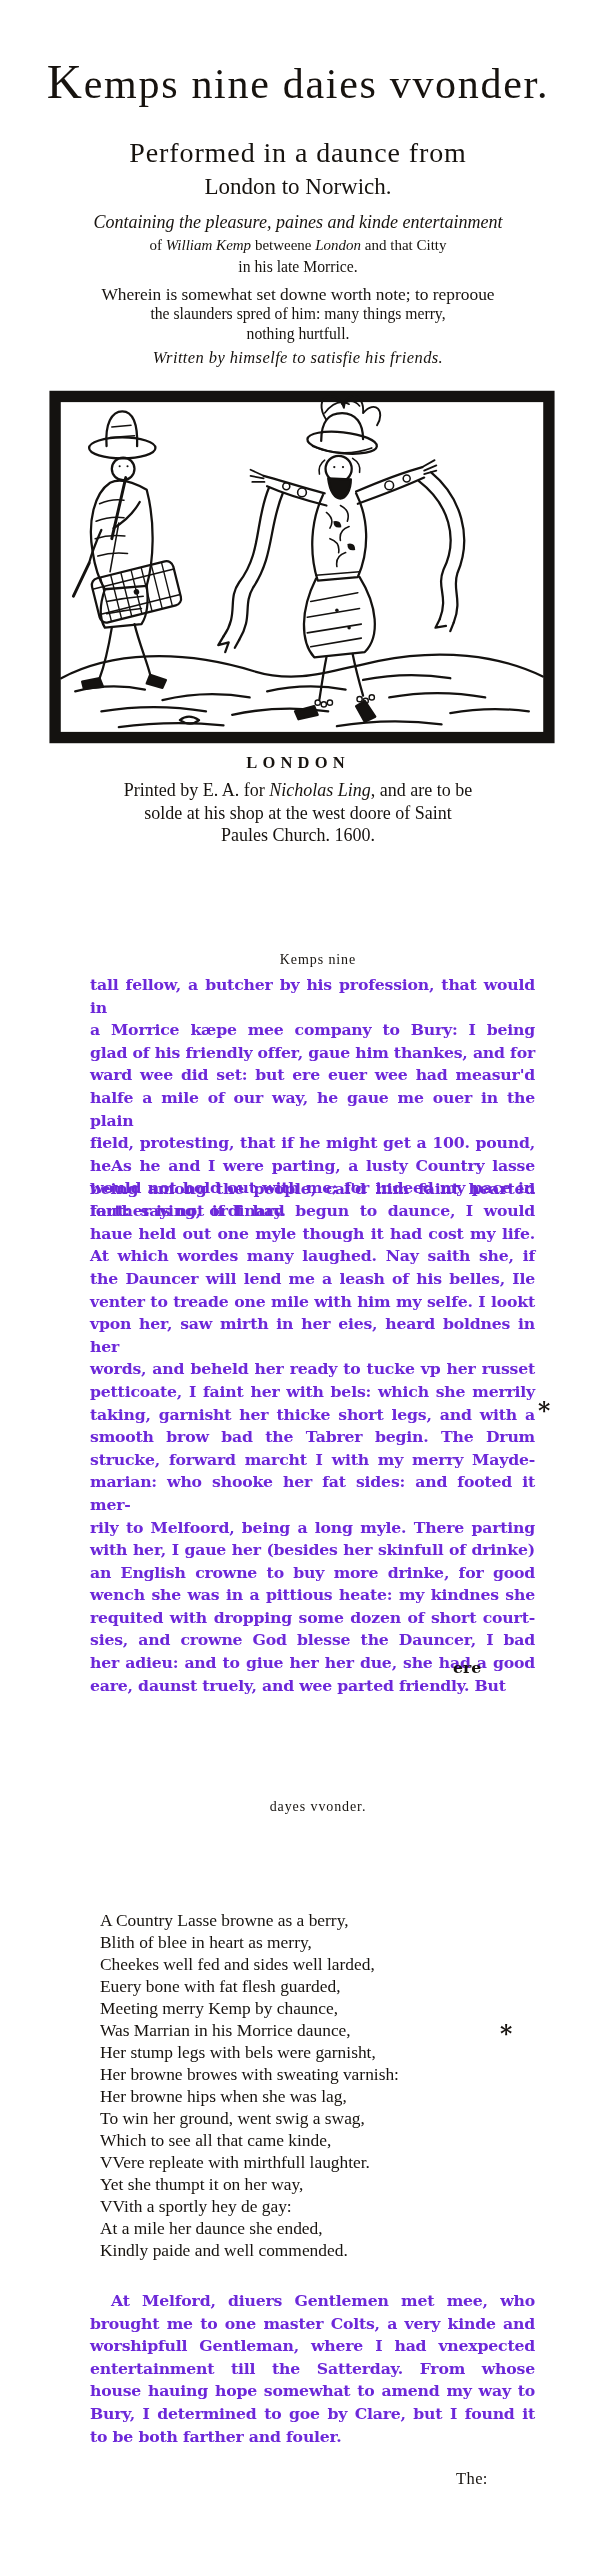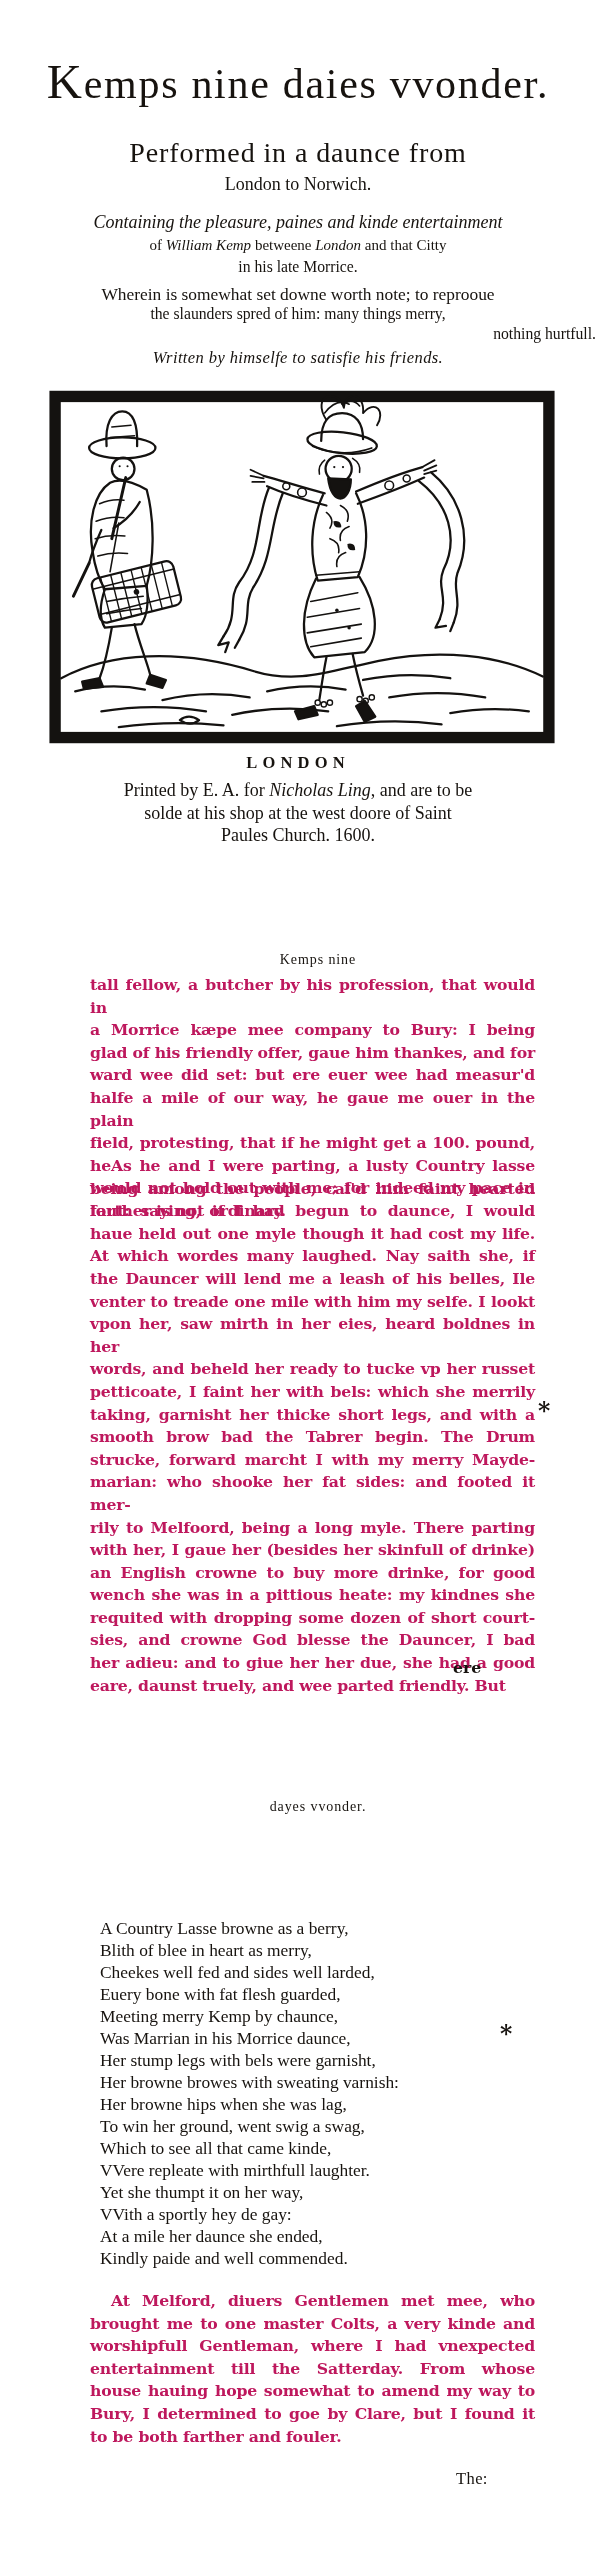--- a/index.html
+++ b/index.html
@@ -8,58 +8,58 @@
     background:#ffffff;color:#17130f;overflow:hidden;
     font-family:"Liberation Serif",serif;
   }
   .abs{position:absolute;}
   .center{left:0;right:0;text-align:center;}
 
   
   .main-title{top:56px;font-size:42px;letter-spacing:1.7px;line-height:1.1;}
   .main-title::first-letter{font-size:1.16em;}
   .subtitle1{top:137px;font-size:28px;letter-spacing:0.9px;}
-  .subtitle2{top:174px;font-size:18px;}
+  .subtitle2{top:174px;font-size:23px;}
   .containing{top:211px;font-size:18px;line-height:22.6px;}
   .containing .l1{font-style:italic;font-size:18px;}
   .containing .l2{font-size:15px;}
   .containing .l3{font-size:15.7px;}
   .containing .it{font-style:italic;}
   .wherein{top:284px;line-height:20px;}
   .wherein div:nth-child(1){font-size:17.4px;}
   .wherein div:nth-child(2){font-size:15.7px;}
-  .wherein div:nth-child(3){font-size:15.7px;text-align:right;}
+  .wherein div:nth-child(3){font-size:15.7px;}
   .byline{top:348px;font-size:16.5px;font-style:italic;letter-spacing:0.4px;}
 
   .woodcut{left:49px;top:390px;width:506px;height:354px;}
 
   .imprint-city{top:753px;font-size:16.5px;letter-spacing:5.2px;font-weight:bold;}
   .imprint{top:779px;font-size:18px;line-height:22.6px;}
   .imprint .it{font-style:italic;}
 
   
   .bl{
     font-family:"DejaVu Serif",serif;font-weight:700;
-    font-size:15.7px;line-height:22.6px;letter-spacing:-0.2px;color:#be185d;
+    font-size:15.7px;line-height:22.6px;letter-spacing:-0.2px;color:#6d28d9;
   }
   .col{left:90px;width:445px;}
   .justify div{text-align:justify;text-align-last:justify;}
   .end-left div:last-child{text-align-last:left;}
   .indent-first div:first-child{text-indent:21px;}
 
   .running-head{font-size:14px;letter-spacing:0.9px;padding-left:40px;}
   .head1{top:952px;}
   .head2{top:1799px;}
 
   .para1{top:974px;}
   .para2{top:1155px;}
   .intro3{top:1820px;}
   .closing{top:2290px;}
 
-  .poem{left:100px;top:1909px;font-size:17.4px;line-height:22px;margin-top:8px;}
+  .poem{left:100px;top:1909px;font-size:17.4px;line-height:22px;}
 
   .asterisk{font-family:"DejaVu Serif",serif;font-weight:700;font-size:23.5px;}
   .ast1{left:538px;top:1397px;}
   .ast2{left:500px;top:2020px;}
 
   .catchword{font-size:16.5px;}
   .cw1{left:453px;top:1658px;font-family:"DejaVu Serif",serif;font-weight:700;font-size:15.7px;}
   .cw2{left:456px;top:2469px;letter-spacing:0.4px;}
 </style>
 </head>

